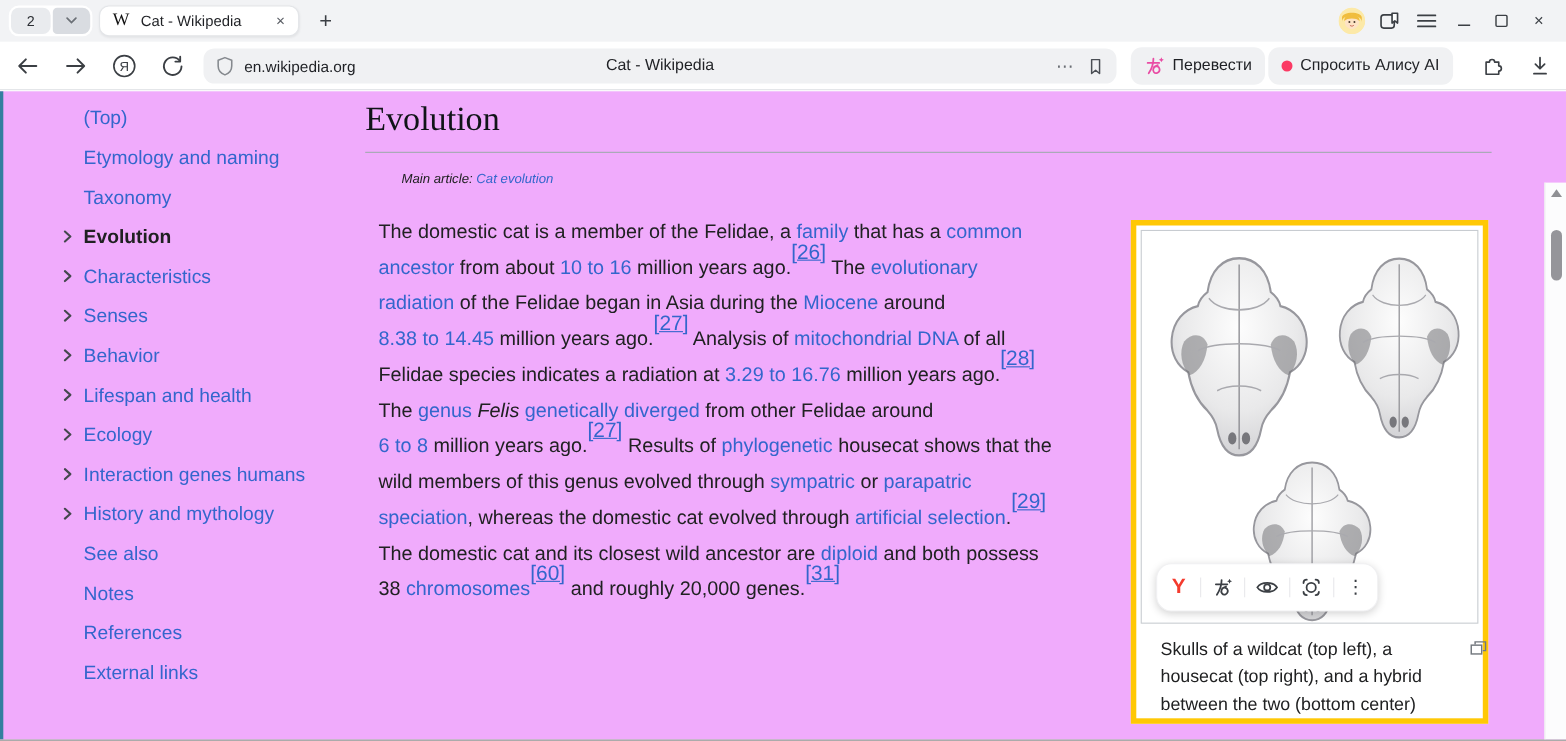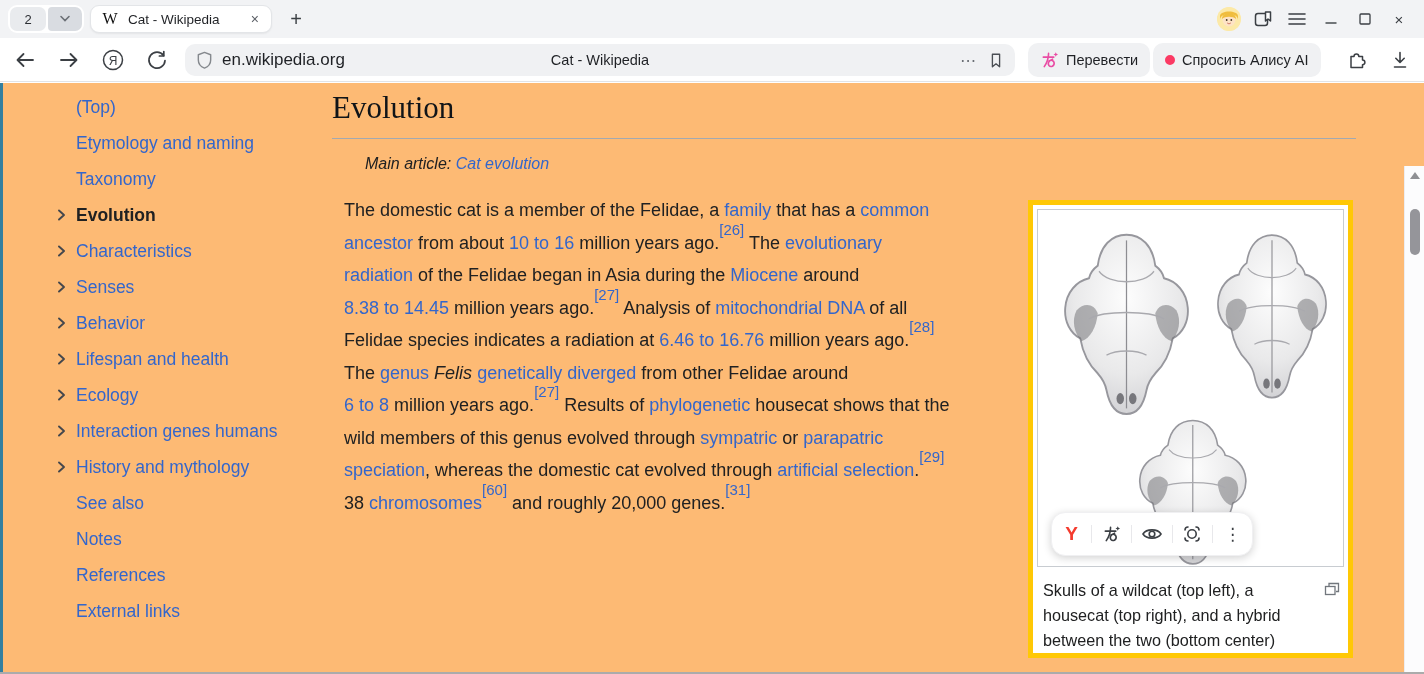--- a/index.html
+++ b/index.html
@@ -24,52 +24,52 @@
   .newtab{position:absolute;left:282px;top:5px;width:28px;height:28px;display:flex;align-items:center;justify-content:center;font-size:20px;color:#3b3f44;}
   .tsicons{position:absolute;right:8px;top:0;height:38px;display:flex;align-items:center;}
   .tsbtn{width:34px;height:38px;display:flex;align-items:center;justify-content:center;color:#3b3f44;}
   .avatar{width:24px;height:24px;border-radius:50%;overflow:hidden;background:#fce9a8;}
   .winclose{font-size:15px;}
 
   
   .toolbar{position:absolute;left:0;top:38px;width:1424px;height:44px;background:#fff;border-bottom:1px solid #e2e4e7;}
   .navbtn{position:absolute;top:7px;width:30px;height:30px;display:flex;align-items:center;justify-content:center;}
   .addressbar{position:absolute;left:185px;top:6px;width:830px;height:32px;background:var(--pill-bg);border-radius:10px;display:flex;align-items:center;padding:0 10px;}
-  .domain{font-size:17px;color:#1f2125;margin-left:8px;}
+  .domain{font-size:14px;color:#1f2125;margin-left:8px;}
   .urltitle{position:absolute;left:50%;transform:translateX(-50%);font-size:14.5px;color:#1f2125;white-space:nowrap;}
   .abar-right{margin-left:auto;display:flex;align-items:center;gap:10px;color:#4a4e54;}
   .abar-more{font-size:16px;letter-spacing:1px;color:#6a6e74;}
   .chipbtn{position:absolute;top:5px;height:34px;background:var(--pill-bg);border-radius:10px;display:flex;align-items:center;gap:7px;padding:0 12px;font-size:14.5px;color:#1f2125;white-space:nowrap;}
   .alice-ring{width:7px;height:7px;border:5.5px solid var(--alice);border-radius:50%;}
 
   
-  .content{position:absolute;left:0;top:83px;width:1424px;height:591px;background:#fdba74;}
+  .content{position:absolute;left:0;top:83px;width:1424px;height:591px;background:#f0abfc;}
   .leftedge{position:absolute;left:0;top:0;width:3px;height:591px;background:var(--left-edge);}
 
   .toc{position:absolute;left:56px;top:6px;width:250px;font-size:17.5px;}
   .toc-item{height:36px;display:flex;align-items:center;gap:8px;color:var(--link);cursor:pointer;}
   .toc-item.no-chev{padding-left:20px;}
   .toc-item .chev{width:12px;display:flex;align-items:center;}
   .toc-item.active{color:var(--text);font-weight:bold;}
 
   .heading-block{position:absolute;left:332px;top:8px;width:1024px;border-bottom:1px solid #a2a9b1;padding-bottom:13px;}
   .h2{font-family:"Liberation Serif","DejaVu Serif",serif;font-weight:400;font-size:31px;color:#101418;line-height:34px;}
-  .hatnote{position:absolute;left:365px;top:72px;font-style:italic;font-size:16px;color:var(--text);}
+  .hatnote{position:absolute;left:365px;top:72px;font-style:italic;font-size:12px;color:var(--text);}
   .hatnote a{color:var(--link);text-decoration:none;}
 
   .para{position:absolute;left:344px;top:111px;width:700px;font-size:18px;color:var(--text);}
   .pline{height:32.5px;line-height:32.5px;white-space:pre;}
   .wlink{color:var(--link);text-decoration:none;cursor:pointer;}
-  .ref{color:var(--link);font-size:15px;position:relative;top:-7px;line-height:0;cursor:pointer;}
+  .ref{color:var(--link);font-size:19px;position:relative;top:-7px;line-height:0;cursor:pointer;text-decoration:underline;}
   .it{font-style:italic;}
 
   
   .figure{position:absolute;left:1028px;top:117px;width:325px;height:458px;border:5px solid var(--highlight);background:#fff;}
   .figimg{position:relative;margin:4px;width:307px;height:358px;border:1px solid #c8ccd1;background:#fff;overflow:hidden;}
-  .figcap{position:relative;width:307px;margin:0 4px;padding:7px 28px 8px 6px;font-size:16.2px;line-height:25px;color:var(--text);}
+  .figcap{position:relative;width:307px;margin:0 16px;padding:7px 28px 8px 6px;font-size:16.2px;line-height:25px;color:var(--text);}
   .enlarge{position:absolute;right:4px;top:10px;color:#54595d;}
   .imgtools{position:absolute;left:13px;bottom:10px;width:202px;height:44px;background:#fff;border:1px solid #f0f0f2;border-radius:14px;box-shadow:0 2px 8px rgba(0,0,0,.18);display:flex;align-items:center;}
   .imgtool{flex:1;height:44px;display:flex;align-items:center;justify-content:center;color:#3b3f44;cursor:pointer;}
   .tooldiv{width:1px;height:18px;background:#e8e8eb;}
   .ylogo{font-weight:bold;font-size:19px;color:var(--yred);font-family:"Liberation Sans",sans-serif;}
   .kebab{font-size:17px;color:#3b3f44;letter-spacing:0;}
 
   
   .scrollbar{position:absolute;right:0;top:83px;width:20px;height:589px;background:#fcfcfd;border-left:1px solid #ededf0;}
   .sarrow{position:absolute;left:5px;width:0;height:0;border-left:5px solid transparent;border-right:5px solid transparent;}
@@ -296,25 +296,26 @@
       <div class="h2">Evolution</div>
     </div>
 
     <div class="hatnote"><span>Main article: </span><a>Cat evolution</a></div>
 
     <div class="para">
         <div class="pline"><span>The domestic cat is a member of the Felidae, a </span><a class="wlink">family</a><span> that has a </span><a class="wlink">common</a></div>
         <div class="pline"><a class="wlink">ancestor</a><span> from about </span><a class="wlink">10 to 16</a><span> million years ago.</span><sup class="ref">[26]</sup><span> The </span><a class="wlink">evolutionary</a></div>
         <div class="pline"><a class="wlink">radiation</a><span> of the Felidae began in Asia during the </span><a class="wlink">Miocene</a><span> around</span></div>
         <div class="pline"><a class="wlink">8.38 to 14.45</a><span> million years ago.</span><sup class="ref">[27]</sup><span> Analysis of </span><a class="wlink">mitochondrial DNA</a><span> of all</span></div>
-        <div class="pline"><span>Felidae species indicates a radiation at </span><a class="wlink">6.46 to 16.76</a><span> million years ago.</span><sup class="ref">[28]</sup></div>
+        <div class="pline"><span>Felidae species indicates a radiation at </span><a class="wlink">3.29 to 16.76</a><span> million years ago.</span><sup class="ref">[28]</sup></div>
         <div class="pline"><span>The </span><a class="wlink">genus</a><span> </span><span class="it">Felis</span><span> </span><a class="wlink">genetically diverged</a><span> from other Felidae around</span></div>
         <div class="pline"><a class="wlink">6 to 8</a><span> million years ago.</span><sup class="ref">[27]</sup><span> Results of </span><a class="wlink">phylogenetic</a><span> housecat shows that the</span></div>
         <div class="pline"><span>wild members of this genus evolved through </span><a class="wlink">sympatric</a><span> or </span><a class="wlink">parapatric</a></div>
         <div class="pline"><a class="wlink">speciation</a><span>, whereas the domestic cat evolved through </span><a class="wlink">artificial selection</a><span>.</span><sup class="ref">[29]</sup></div>
+        <div class="pline"><span>The domestic cat and its closest wild ancestor are </span><a class="wlink">diploid</a><span> and both possess</span></div>
         <div class="pline"><span>38 </span><a class="wlink">chromosomes</a><sup class="ref">[60]</sup><span> and roughly 20,000 genes.</span><sup class="ref">[31]</sup></div>
       </div>
 
     <figure class="figure">
       <div class="figimg">
         <svg width="305" height="356" viewBox="0 0 305 356">
           <defs>
             <radialGradient id="sgrad" cx="50%" cy="35%" r="78%">
               <stop offset="0%" stop-color="#fdfdfd"></stop>
               <stop offset="55%" stop-color="#e9e9ea"></stop>

